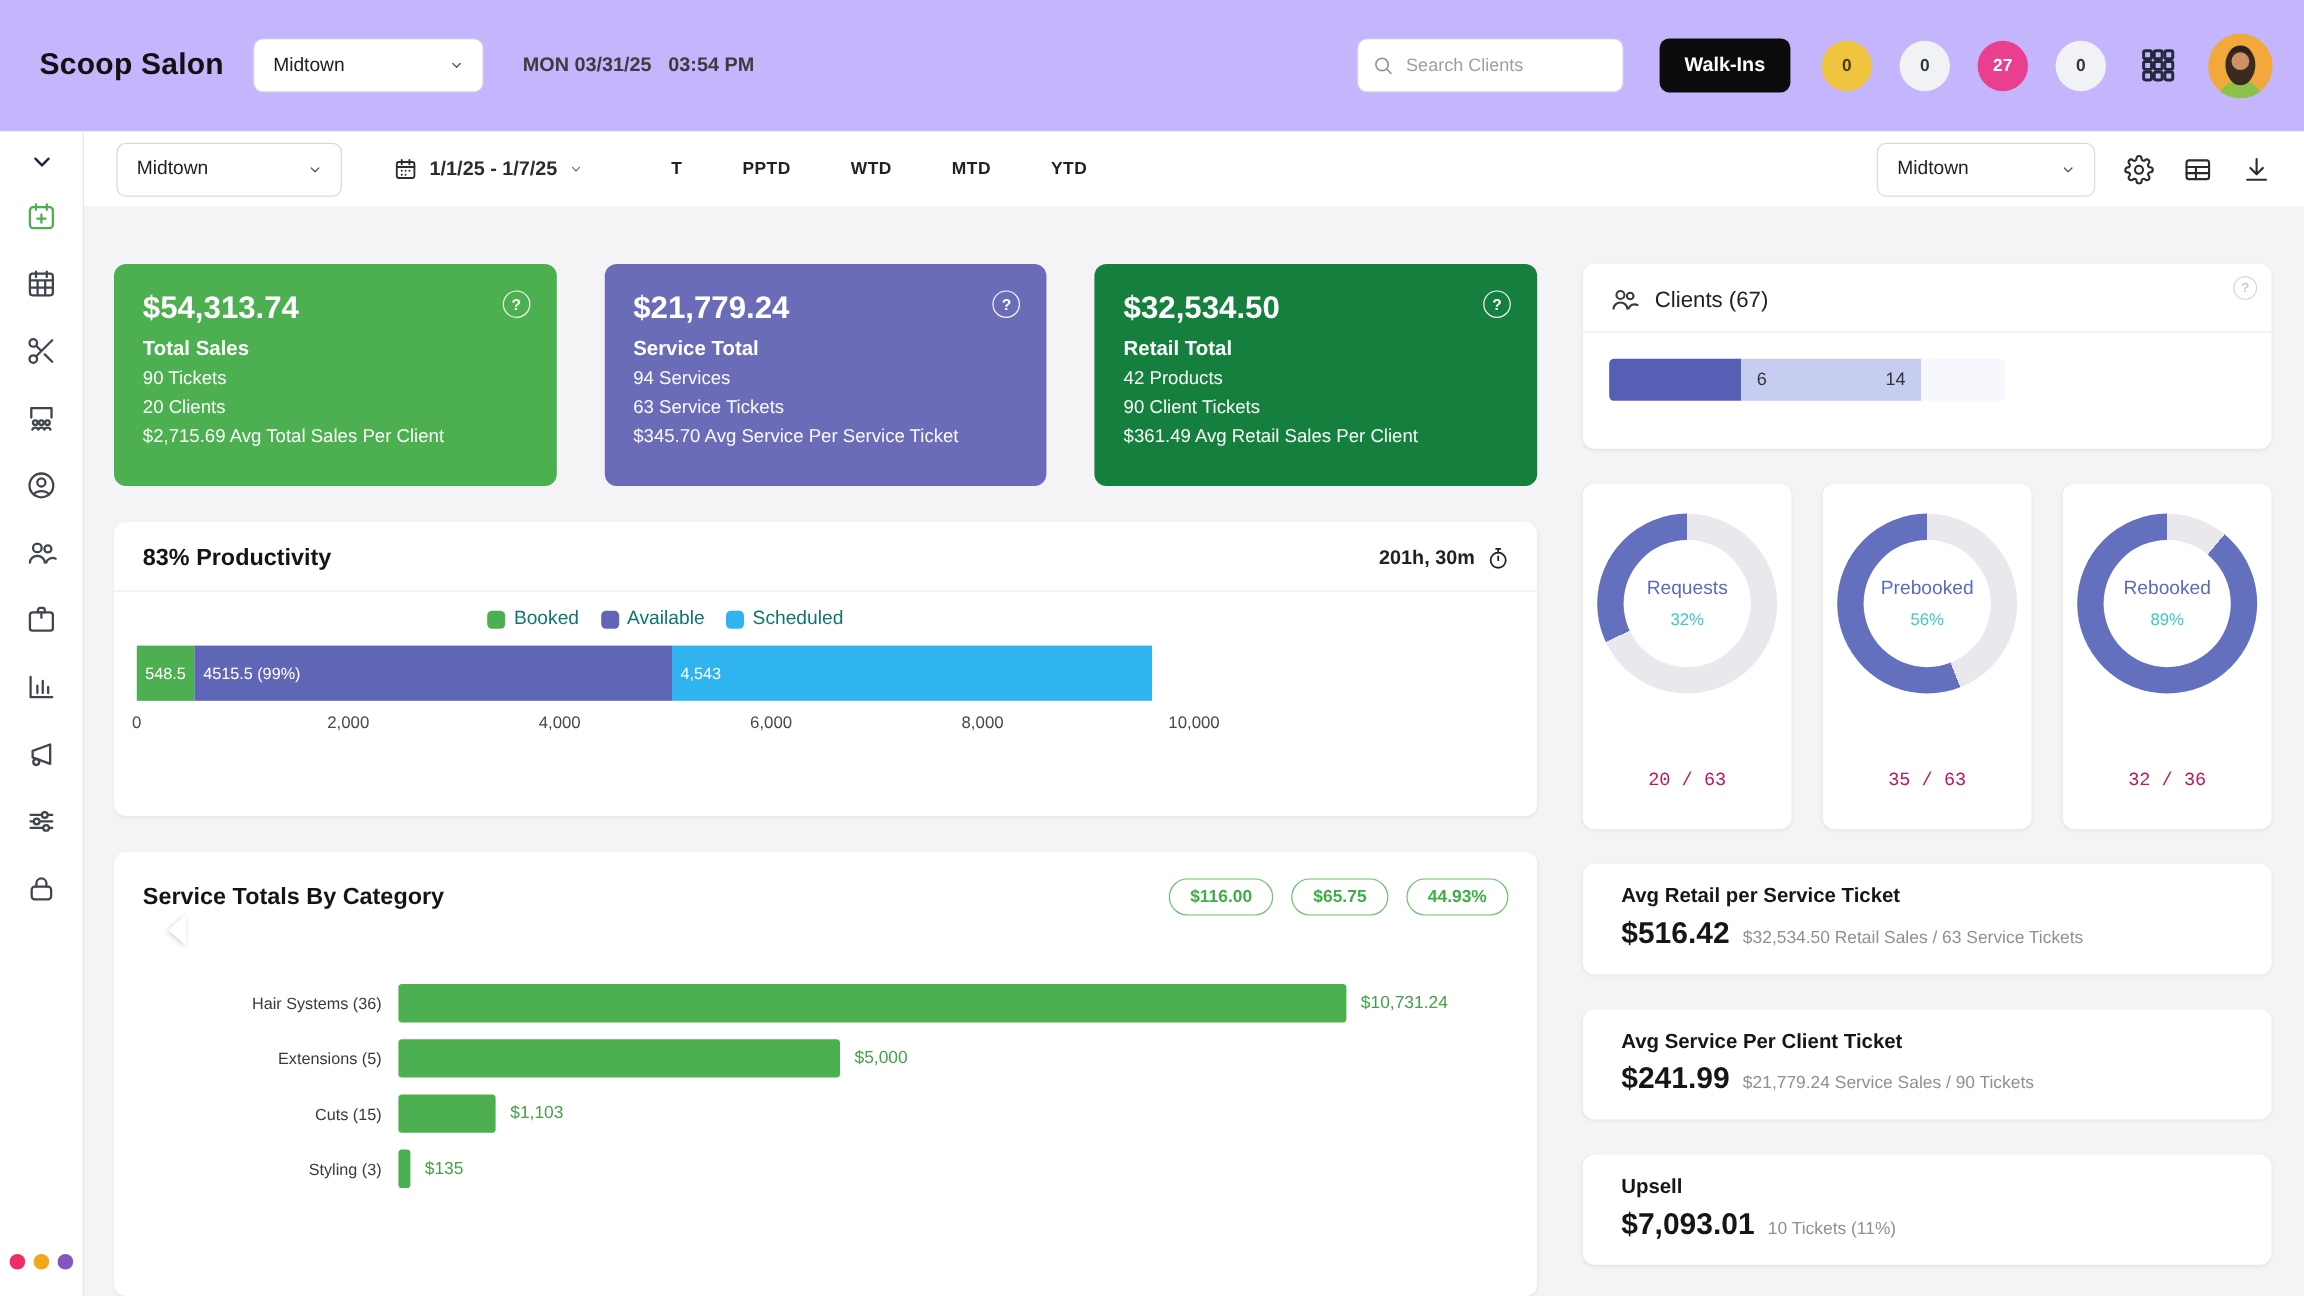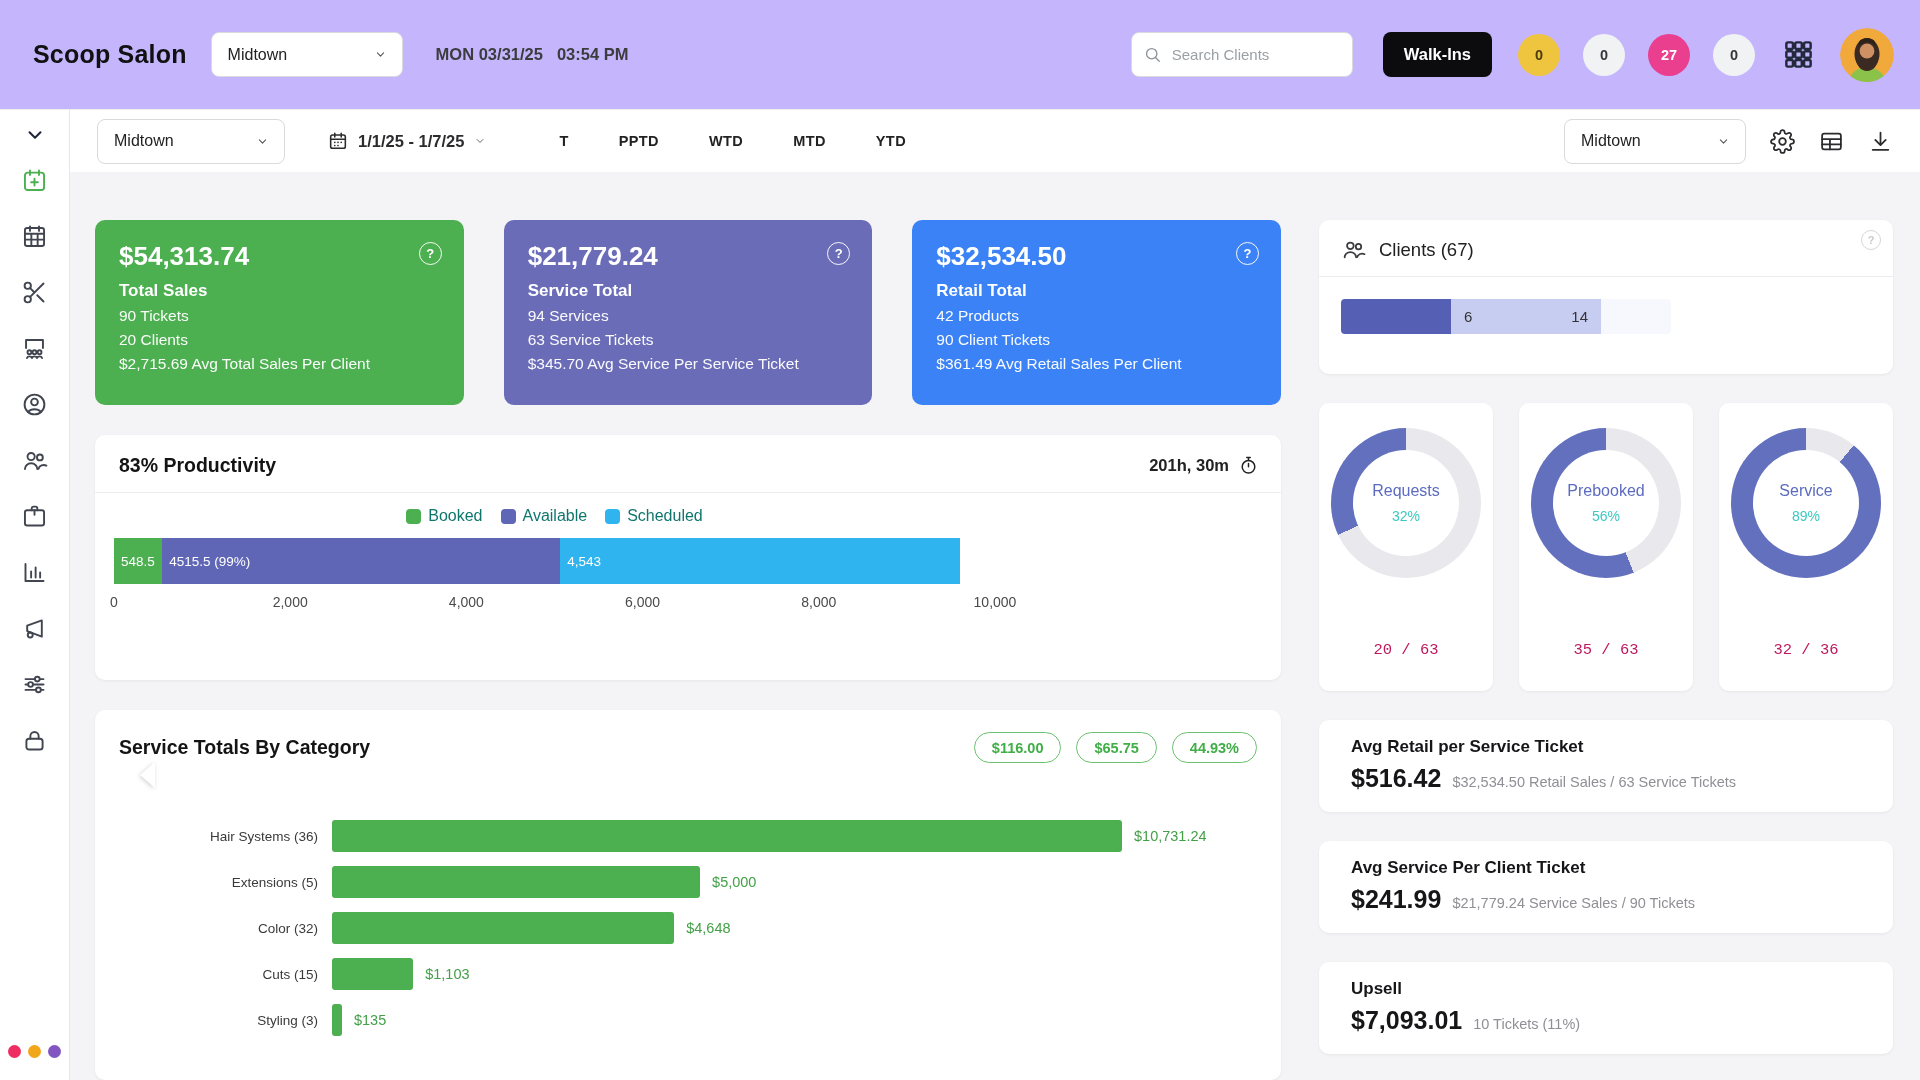--- a/index.html
+++ b/index.html
@@ -374,21 +374,21 @@
                 <div class="stat-line">$2,715.69 Avg Total Sales Per Client</div>
               </article>
               <article class="stat-card" style="background: rgb(106, 108, 184);">
                 <div class="stat-amount">$21,779.24</div>
                 <div class="qmark">?</div>
                 <div class="stat-title">Service Total</div>
                 <div class="stat-line">94 Services</div>
                 <div class="stat-line">63 Service Tickets</div>
                 <div class="stat-line">$345.70 Avg Service Per Service Ticket</div>
               </article>
-              <article class="stat-card" style="background: #3b82f6;">
+              <article class="stat-card" style="background: #15803d;">
                 <div class="stat-amount">$32,534.50</div>
                 <div class="qmark">?</div>
                 <div class="stat-title">Retail Total</div>
                 <div class="stat-line">42 Products</div>
                 <div class="stat-line">90 Client Tickets</div>
                 <div class="stat-line">$361.49 Avg Retail Sales Per Client</div>
               </article>
             </div>
 
           <div class="card prod-card">
@@ -449,25 +449,20 @@
                   <div class="svc-label">Hair Systems (36)</div>
                   <div class="svc-bar" style="width: 790px; background: rgb(76, 175, 80);"></div>
                   <div class="svc-val">$10,731.24</div>
                 </div>
                 <div class="svc-row">
                   <div class="svc-label">Extensions (5)</div>
                   <div class="svc-bar" style="width: 368.084px; background: rgb(76, 175, 80);"></div>
                   <div class="svc-val">$5,000</div>
                 </div>
                 <div class="svc-row">
-                  <div class="svc-label">Color (32)</div>
-                  <div class="svc-bar" style="width: 342.171px; background: rgb(76, 175, 80);"></div>
-                  <div class="svc-val">$4,648</div>
-                </div>
-                <div class="svc-row">
                   <div class="svc-label">Cuts (15)</div>
                   <div class="svc-bar" style="width: 81.1994px; background: rgb(76, 175, 80);"></div>
                   <div class="svc-val">$1,103</div>
                 </div>
                 <div class="svc-row">
                   <div class="svc-label">Styling (3)</div>
                   <div class="svc-bar" style="width: 9.93827px; background: rgb(76, 175, 80);"></div>
                   <div class="svc-val">$135</div>
                 </div>
               </div>
@@ -517,21 +512,21 @@
                     <div class="dpct">56%</div>
                   </div>
                 </div>
                 <div class="dfrac">35 / 63</div>
               </div>
               <div class="card donut-card">
                 <div class="donut">
                   <div class="ring" style="background: conic-gradient(rgb(99, 112, 189) 0deg, rgb(99, 112, 189) 89%, rgb(233, 233, 237) 89%, rgb(233, 233, 237) 100%);"></div>
                   <div class="hole"></div>
                   <div class="dcenter">
-                    <div class="dlabel">Service</div>
+                    <div class="dlabel">Rebooked</div>
                     <div class="dpct">89%</div>
                   </div>
                 </div>
                 <div class="dfrac">32 / 36</div>
               </div>
             </div>
 
           <div id="kpi-cards" style="display:contents"><div class="card kpi-card">
                 <div class="kpi-title">Avg Retail per Service Ticket</div>
                 <div class="kpi-row">

